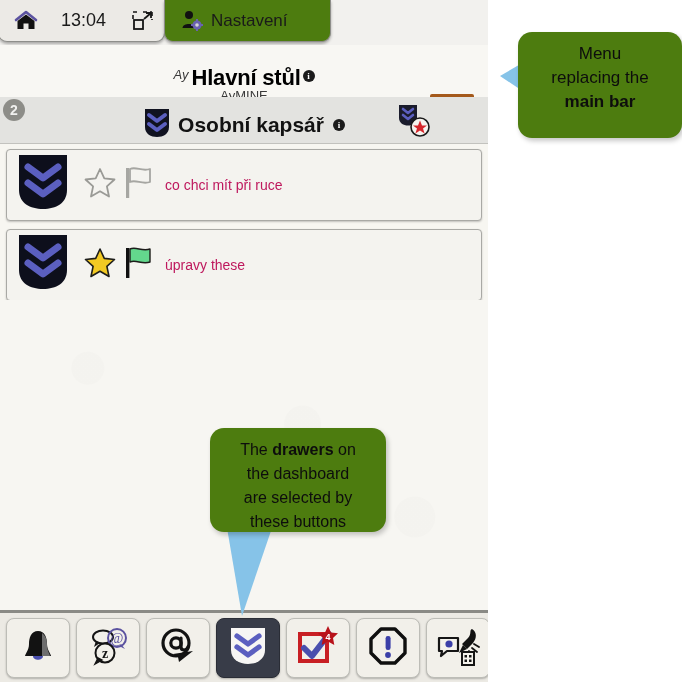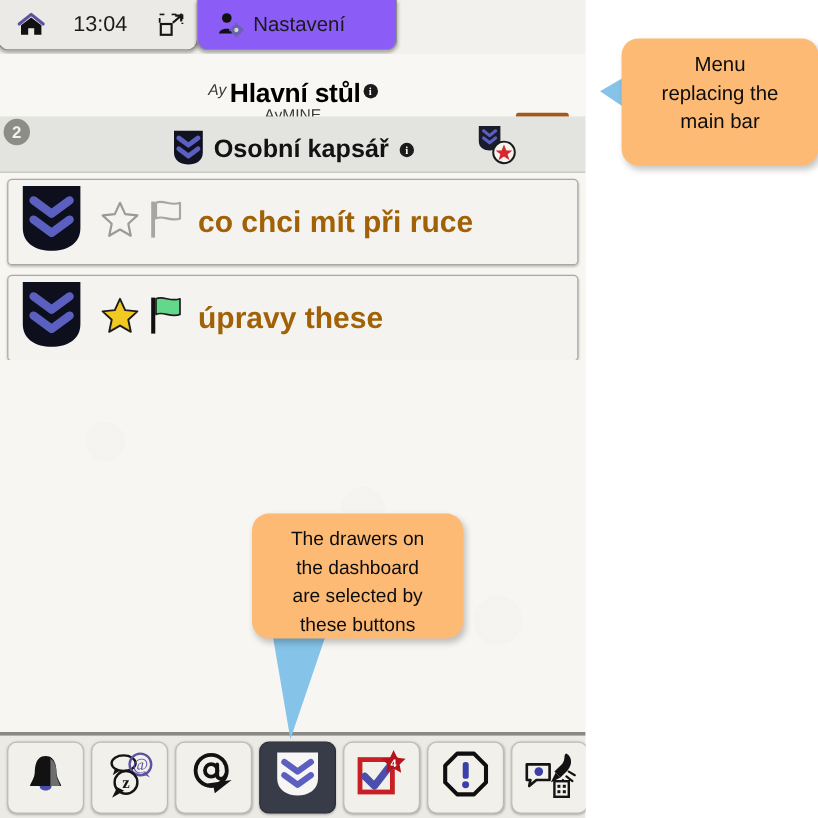--- a/index.html
+++ b/index.html
@@ -27,21 +27,21 @@
     position:absolute;top:0;height:42px;
     border:1px solid #8e8e8a;
     border-top:none;
     border-radius:0 0 9px 9px;
     box-sizing:border-box;
     display:flex;align-items:center;
     padding:0 14px;
     box-shadow:0 2px 3px rgba(0,0,0,.30);
   }
   #tab-home{ left:-2px; width:167px; background:#eceae6; }
-  #tab-settings{ left:164px; width:167px; background:#8b5cf6; }
+  #tab-settings{ left:164px; width:167px; background:#4d7c0f; }
 
   .tab-label{ font-size:17px; color:#1a1a1a; white-space:nowrap; }
   #tab-home .tab-label{ font-size:18px; margin-left:22px;}
 
   .home-glyph{ position:relative;width:26px;height:24px;flex:none; }
   .expand-glyph{ position:absolute; right:10px; top:11px; width:22px;height:20px;}
 
   .person-gear{ position:relative;width:26px;height:24px;flex:none;margin-right:6px;}
 
   
@@ -111,21 +111,21 @@
   }
   .list-item{
     height:72px;margin-bottom:8px;
     background:#f4f3ef;
     border:1px solid #a9a9a5;
     border-radius:4px;
     box-shadow:0 1px 2px rgba(0,0,0,.22);
     display:flex;align-items:center;
     padding-left:8px;box-sizing:border-box;
   }
-  .item-label{ font-size:25px;color:#a16207;margin-left:10px;font-weight:bold; }
+  .item-label{ font-size:14px;color:#be185d;margin-left:10px; }
   .item-star{ margin-left:12px; }
   .item-flag{ margin-left:6px; }
 
   
   #content-blank{
     position:absolute;left:0;top:300px;width:488px;height:310px;
     background:#f7f6f2;
   }
   #content-blank::before{
     content:"";position:absolute;inset:0;
@@ -151,21 +151,21 @@
     display:flex;align-items:center;justify-content:center;
     cursor:pointer;position:relative;flex:none;
   }
   .tool-btn.selected{
     background:#383c48;border-color:#2a2d36;
   }
 
   
   .callout{
     position:absolute;
-    background:#fdba74;
+    background:#4d7c0f;
     border-radius:14px;
     box-shadow:2px 3px 5px rgba(0,0,0,.22);
     color:#0d0d0d;
     text-align:center;
     box-sizing:border-box;
   }
   #callout-menu{
     left:518px;top:32px;width:164px;height:106px;
     padding:10px 8px 0 8px;
     font-size:17px;line-height:24px;
@@ -174,21 +174,21 @@
     position:absolute;left:498px;top:60px;width:26px;height:34px;
   }
   #callout-drawers{
     left:210px;top:428px;width:176px;height:104px;
     padding:10px 6px 16px 6px;
     font-size:16px;line-height:24px;
   }
   #callout-drawers-tail{
     position:absolute;left:222px;top:520px;width:60px;height:100px;
   }
-  .callout b{ font-weight:normal; }
+  .callout b{ font-weight:bold; }
   .callout-line{ display:block; }
 </style>
 </head>
 <body>
 
 <div id="app-window">
 
   <div id="tabbar">
 
     <div class="tab" id="tab-home">

